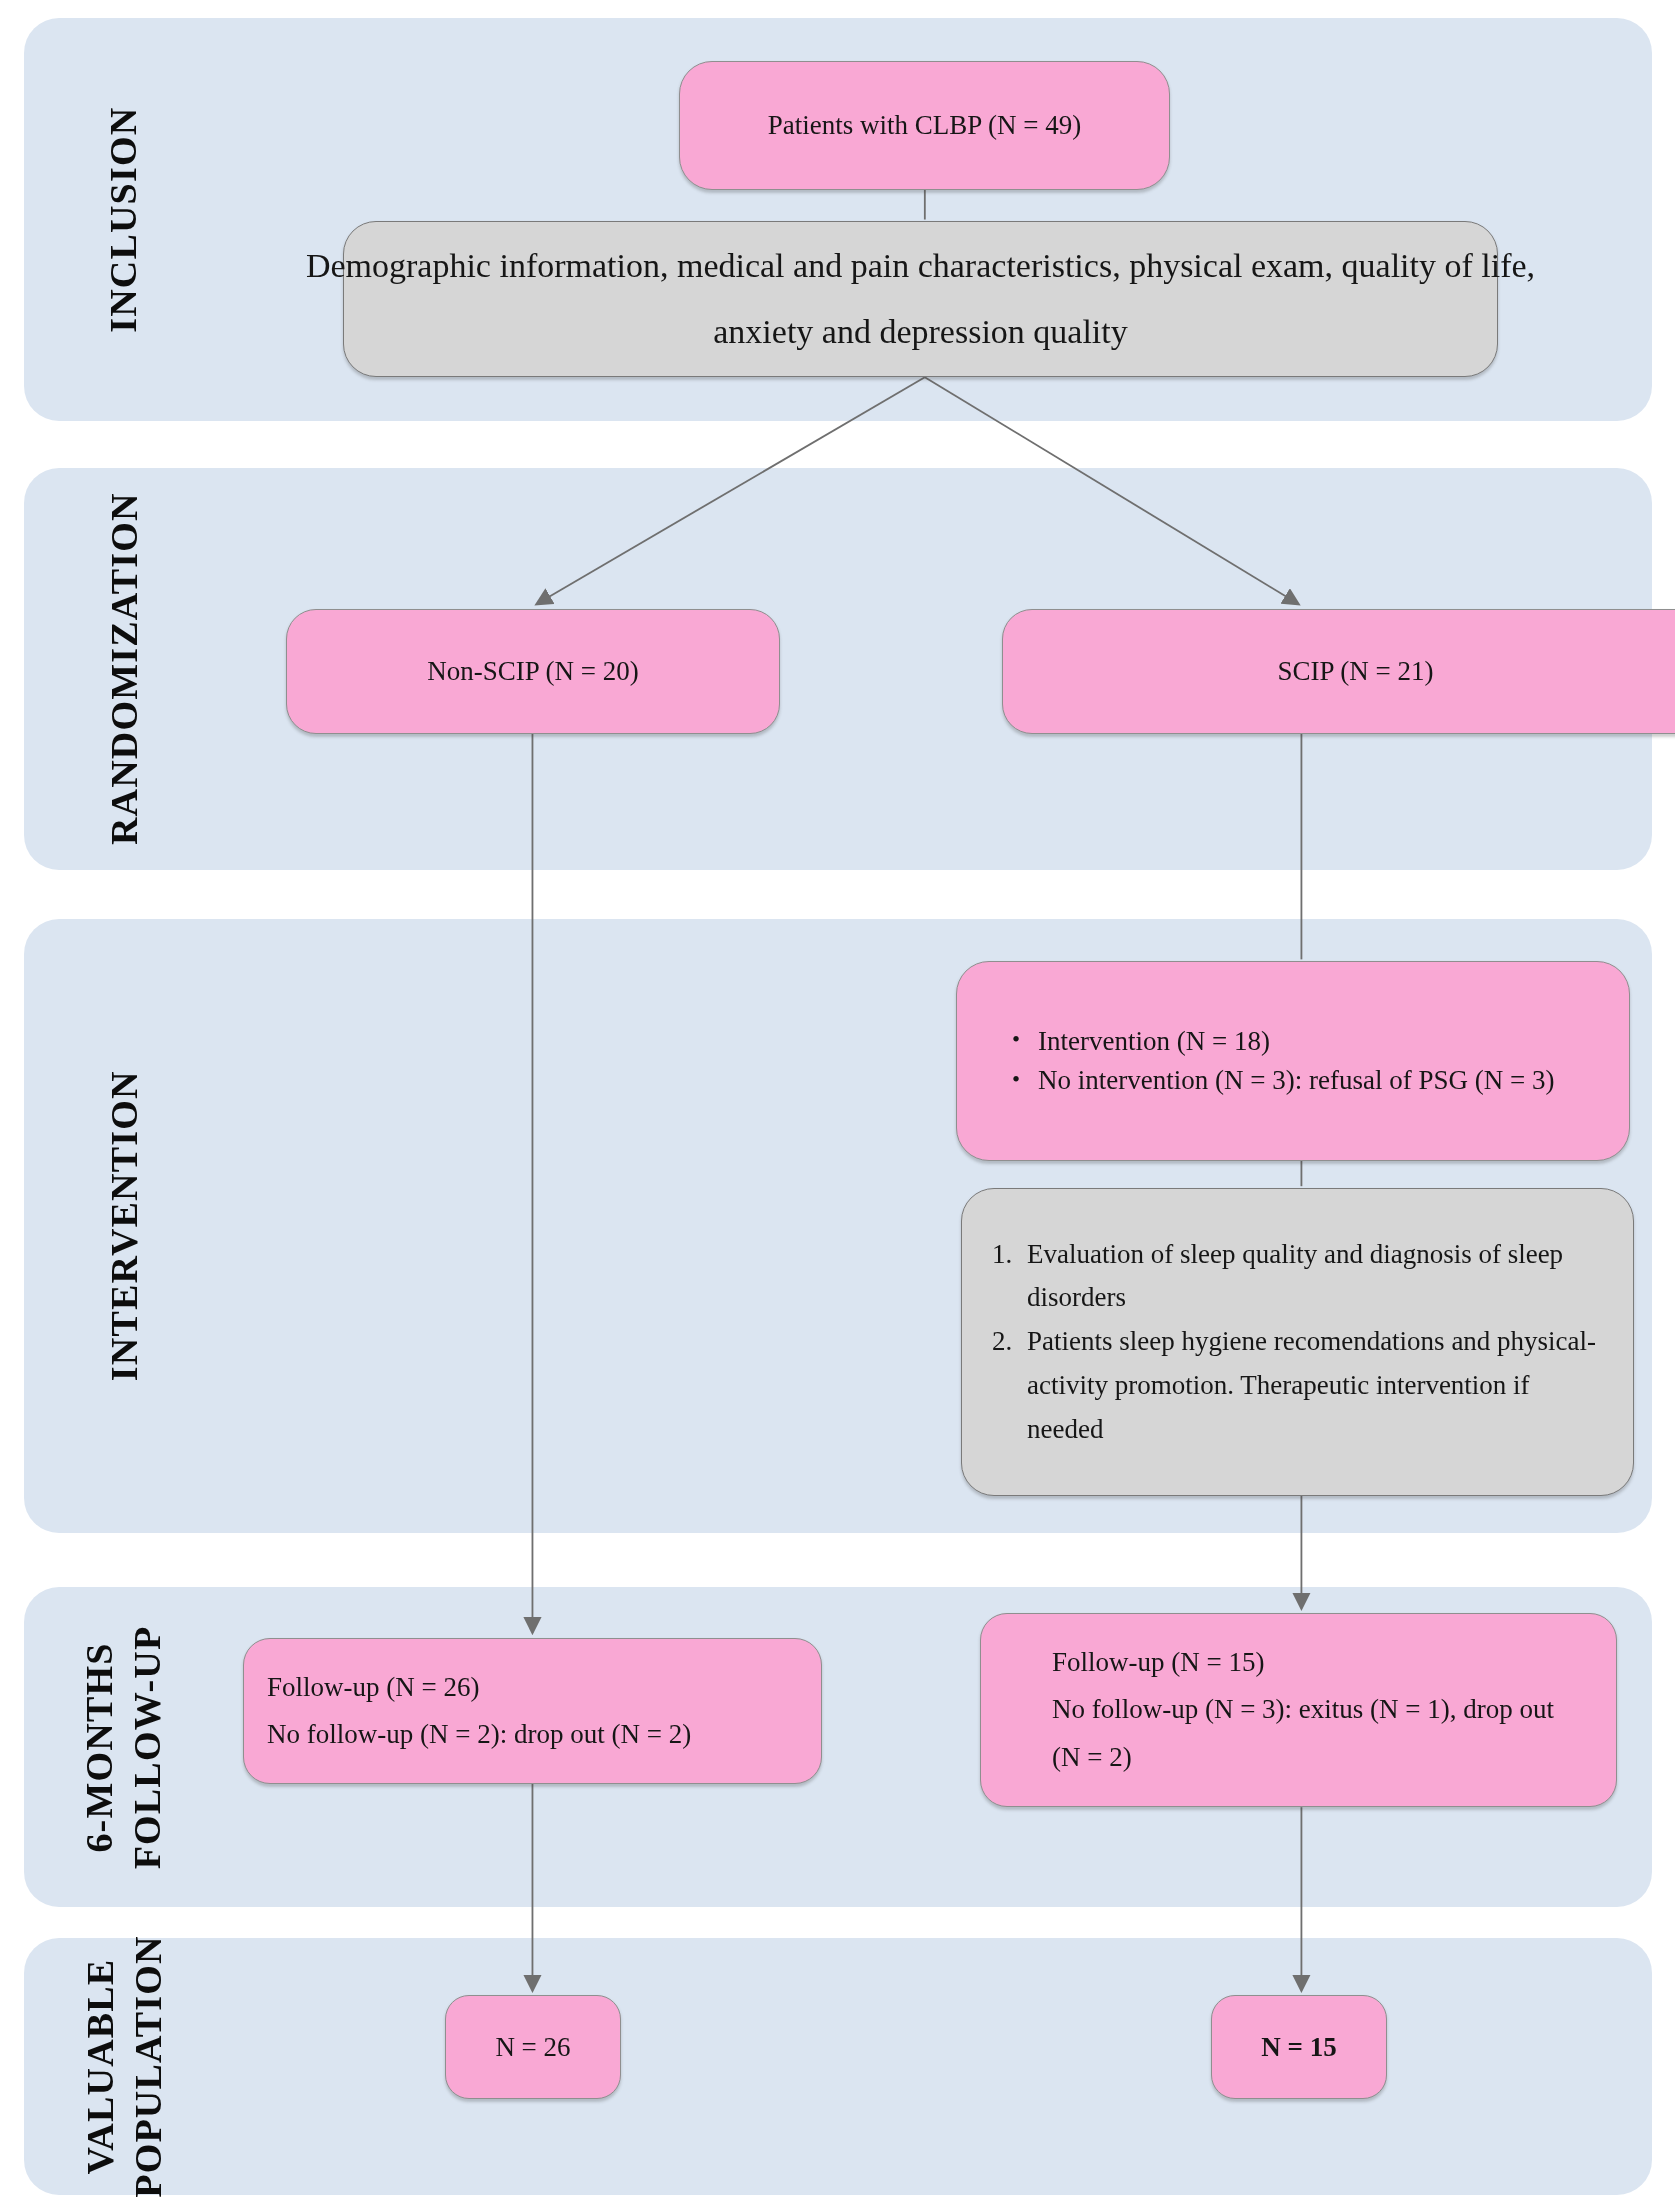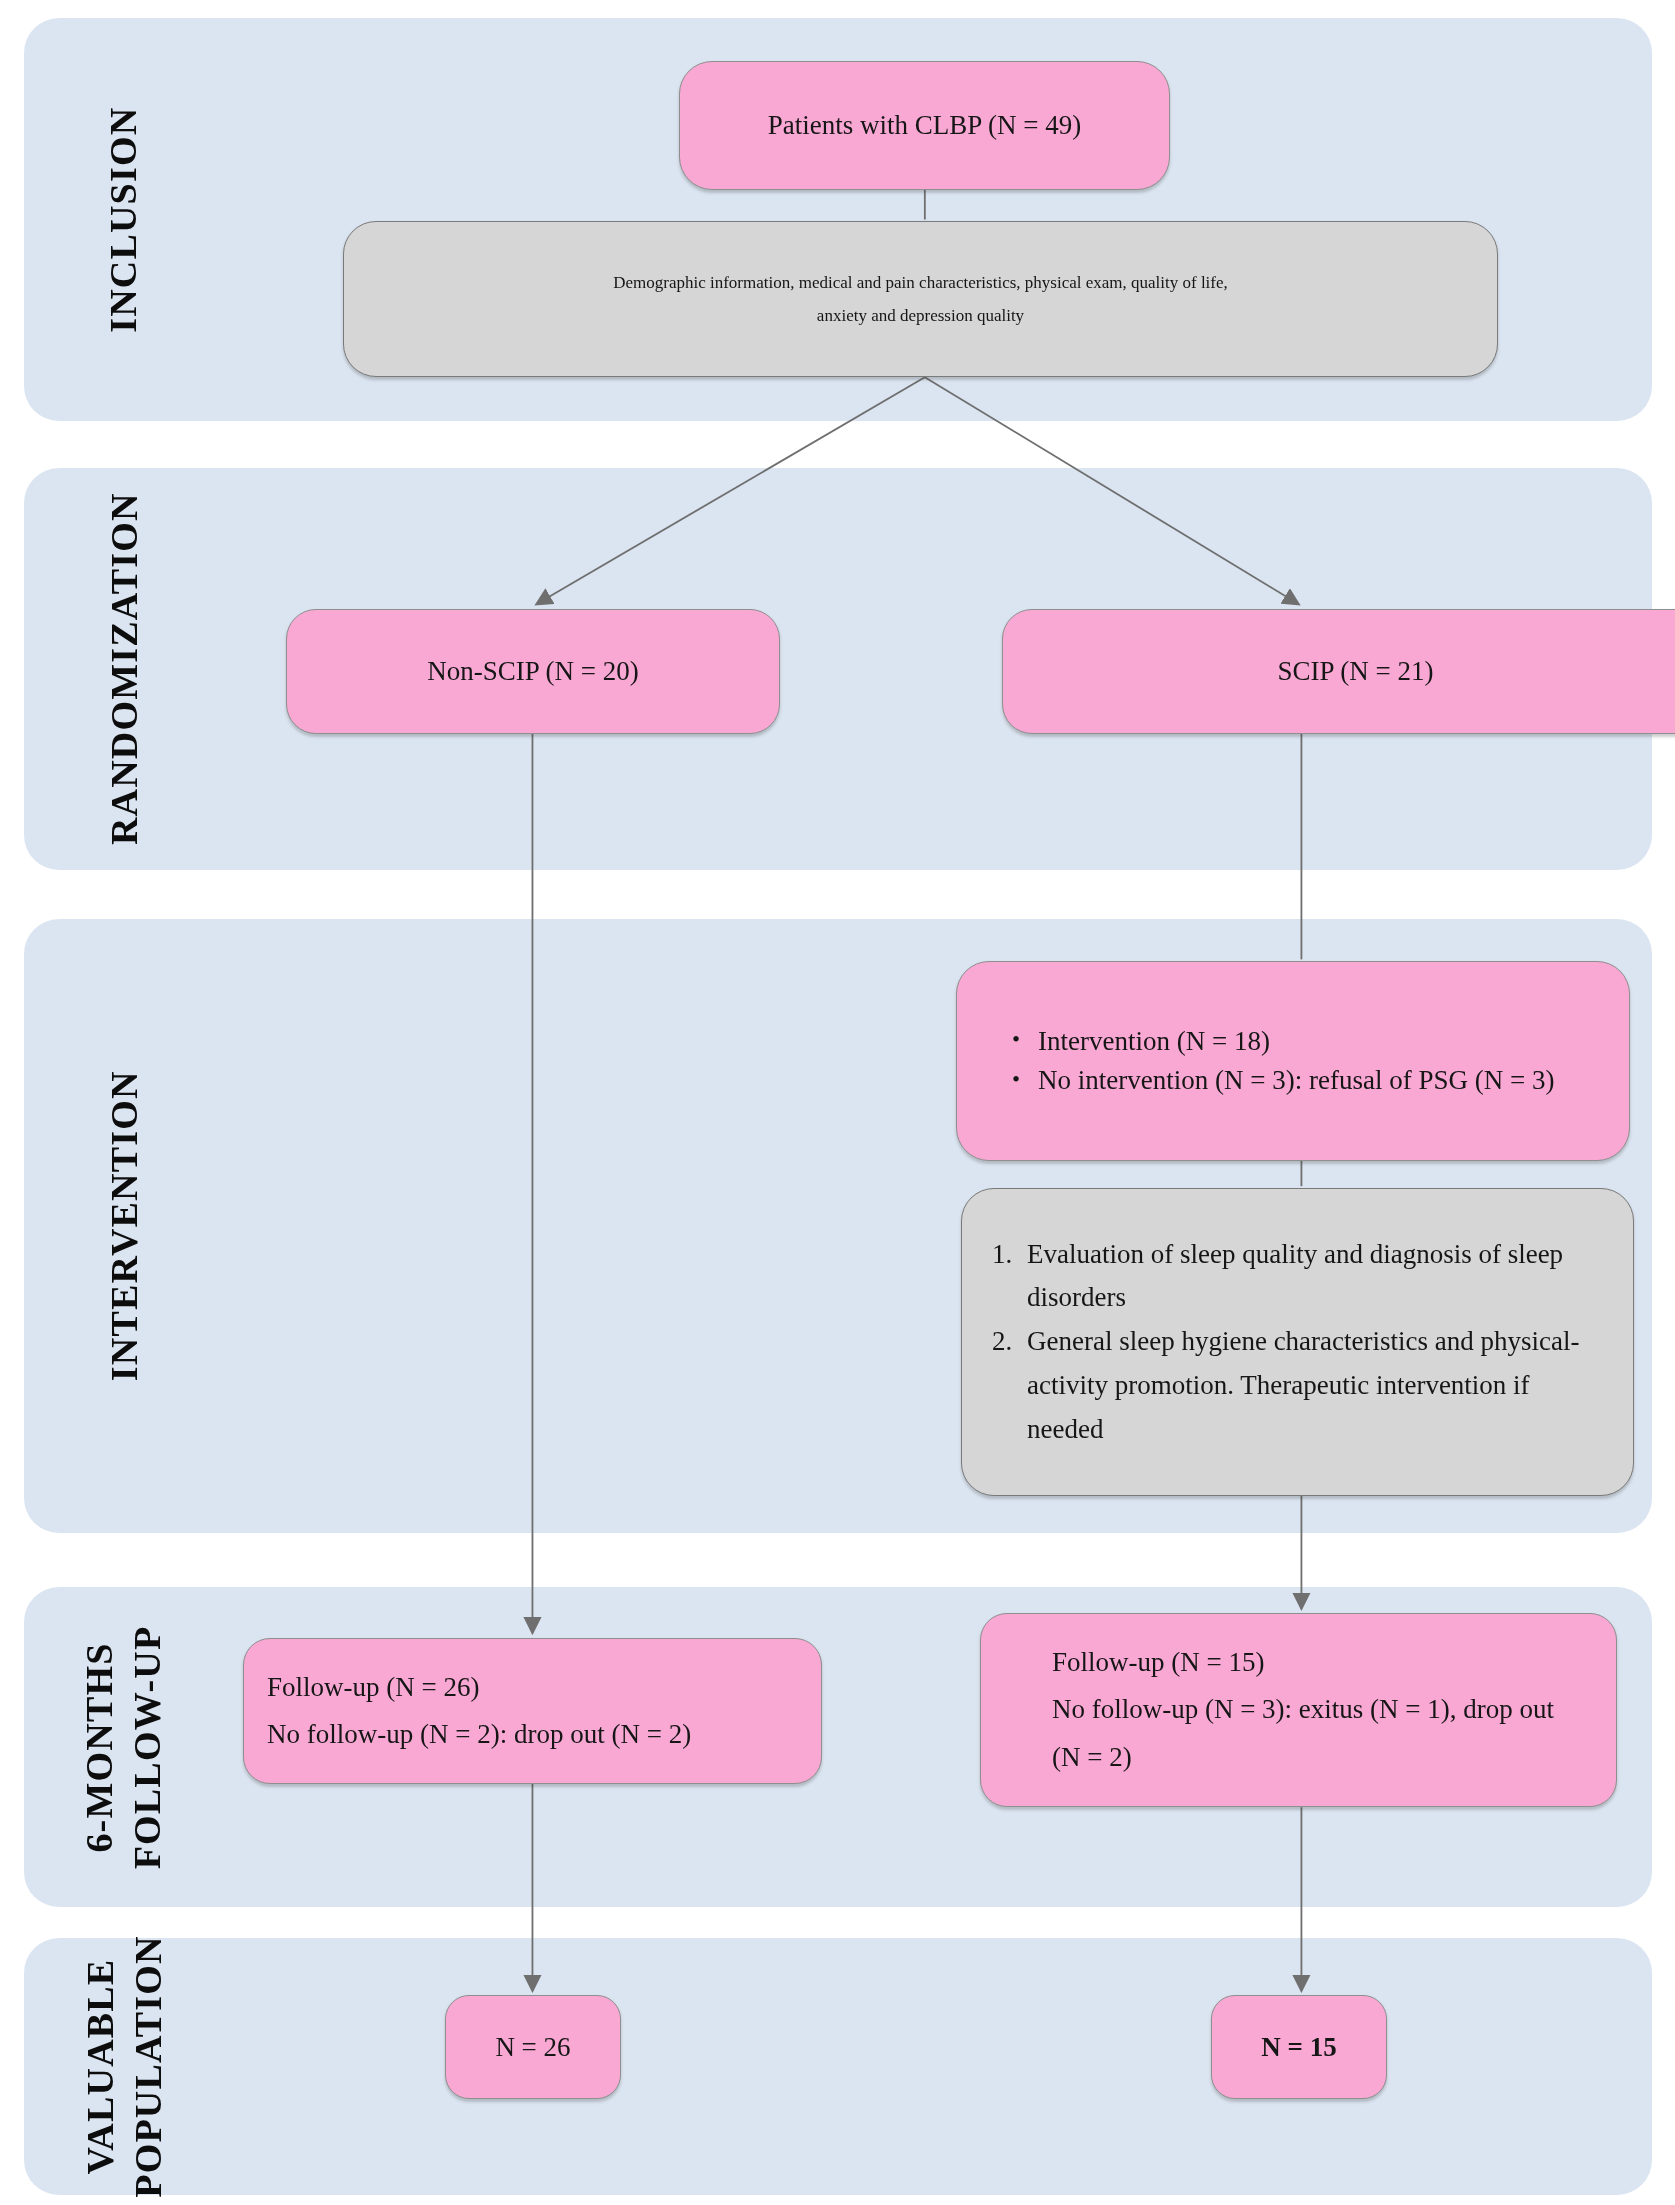--- a/index.html
+++ b/index.html
@@ -47,21 +47,21 @@
     background:#f9a8d4;
     border-radius:33px;
     box-shadow:0 2.4px 3px rgba(60,60,60,0.25);
     display:flex;align-items:center;justify-content:center;
     font-size:27px;
   }
   .node.gray{background:#d6d6d6;border-color:#7a7a7a;}
   .node .center-text{text-align:center;white-space:nowrap;}
   .box-patients{left:679px;top:61px;width:491px;height:129px;}
   .box-demo{left:343px;top:221px;width:1155px;height:156px;}
-  .box-demo .center-text{white-space:nowrap;font-size:17px;line-height:1.95;}
+  .box-demo .center-text{white-space:nowrap;font-size:34px;line-height:1.95;}
   .box-nonscip{left:286px;top:609px;width:494px;height:125px;border-radius:30px;}
   .box-scip{left:1002px;top:609px;width:707px;height:125px;border-radius:30px;}
   .box-bullets{left:956px;top:961px;width:674px;height:200px;justify-content:flex-start;padding:0 24px 0 55px;}
   .bullet-list{display:block;}
   .bullet-row{display:flex;align-items:baseline;white-space:nowrap;margin:8.5px 0;font-size:27px;}
   .bullet-dot{font-size:23px;margin-right:18px;position:relative;top:-2.4px;}
   .box-program{left:961px;top:1188px;width:673px;height:308px;justify-content:flex-start;padding:0 24px 0 30px;}
   .program-list{display:block;font-size:27px;line-height:1.62;}
   .program-item{display:flex;align-items:flex-start;}
   .program-num{width:35px;flex:0 0 35px;}
@@ -166,21 +166,21 @@
   </div>
 
   <div class="node gray box-program">
     <div class="program-list">
       <div class="program-item">
         <span class="program-num">1.</span>
         <span class="program-text">Evaluation of sleep quality and diagnosis of sleep disorders</span>
       </div>
       <div class="program-item">
         <span class="program-num">2.</span>
-        <span class="program-text">General sleep hygiene characteristics and physical-activity promotion. Therapeutic intervention if needed</span>
+        <span class="program-text">Patients sleep hygiene recomendations and physical-activity promotion. Therapeutic intervention if needed</span>
       </div>
     </div>
   </div>
 
   <div class="node box-fu-left">
     <div class="fu-lines">
       <span>Follow-up (N = 26)</span>
       <span>No follow-up (N = 2): drop out (N = 2)</span>
     </div>
   </div>

